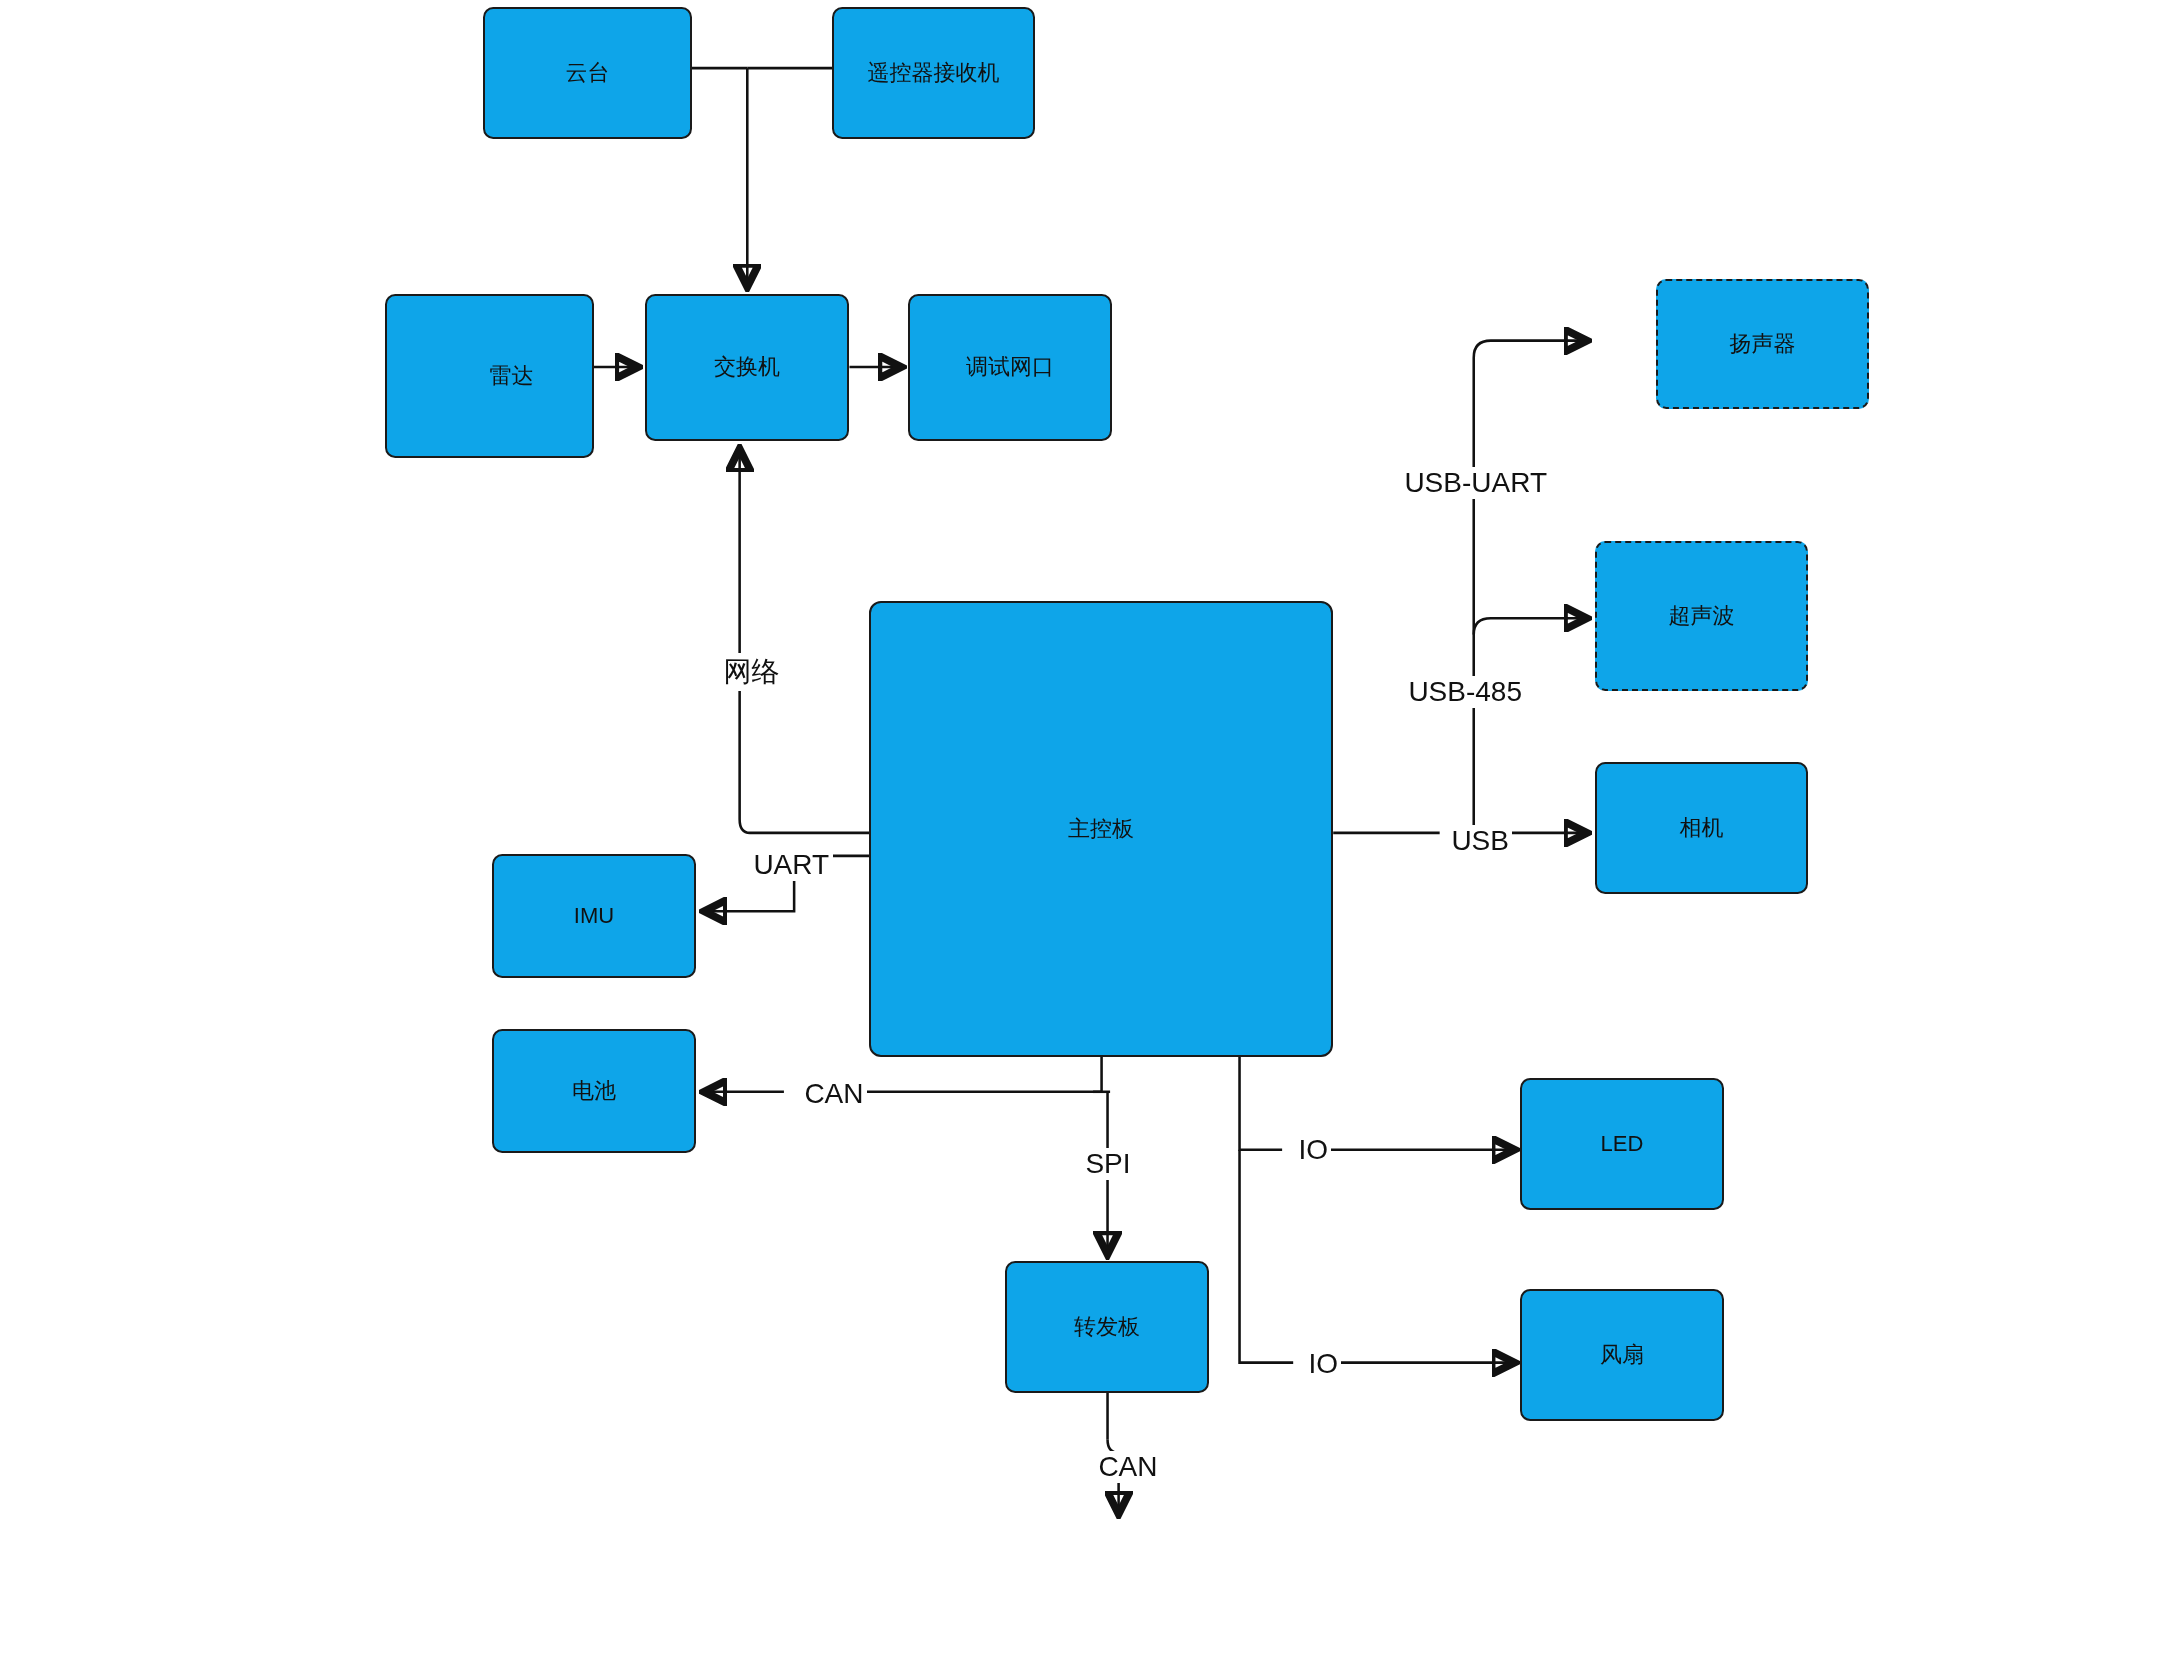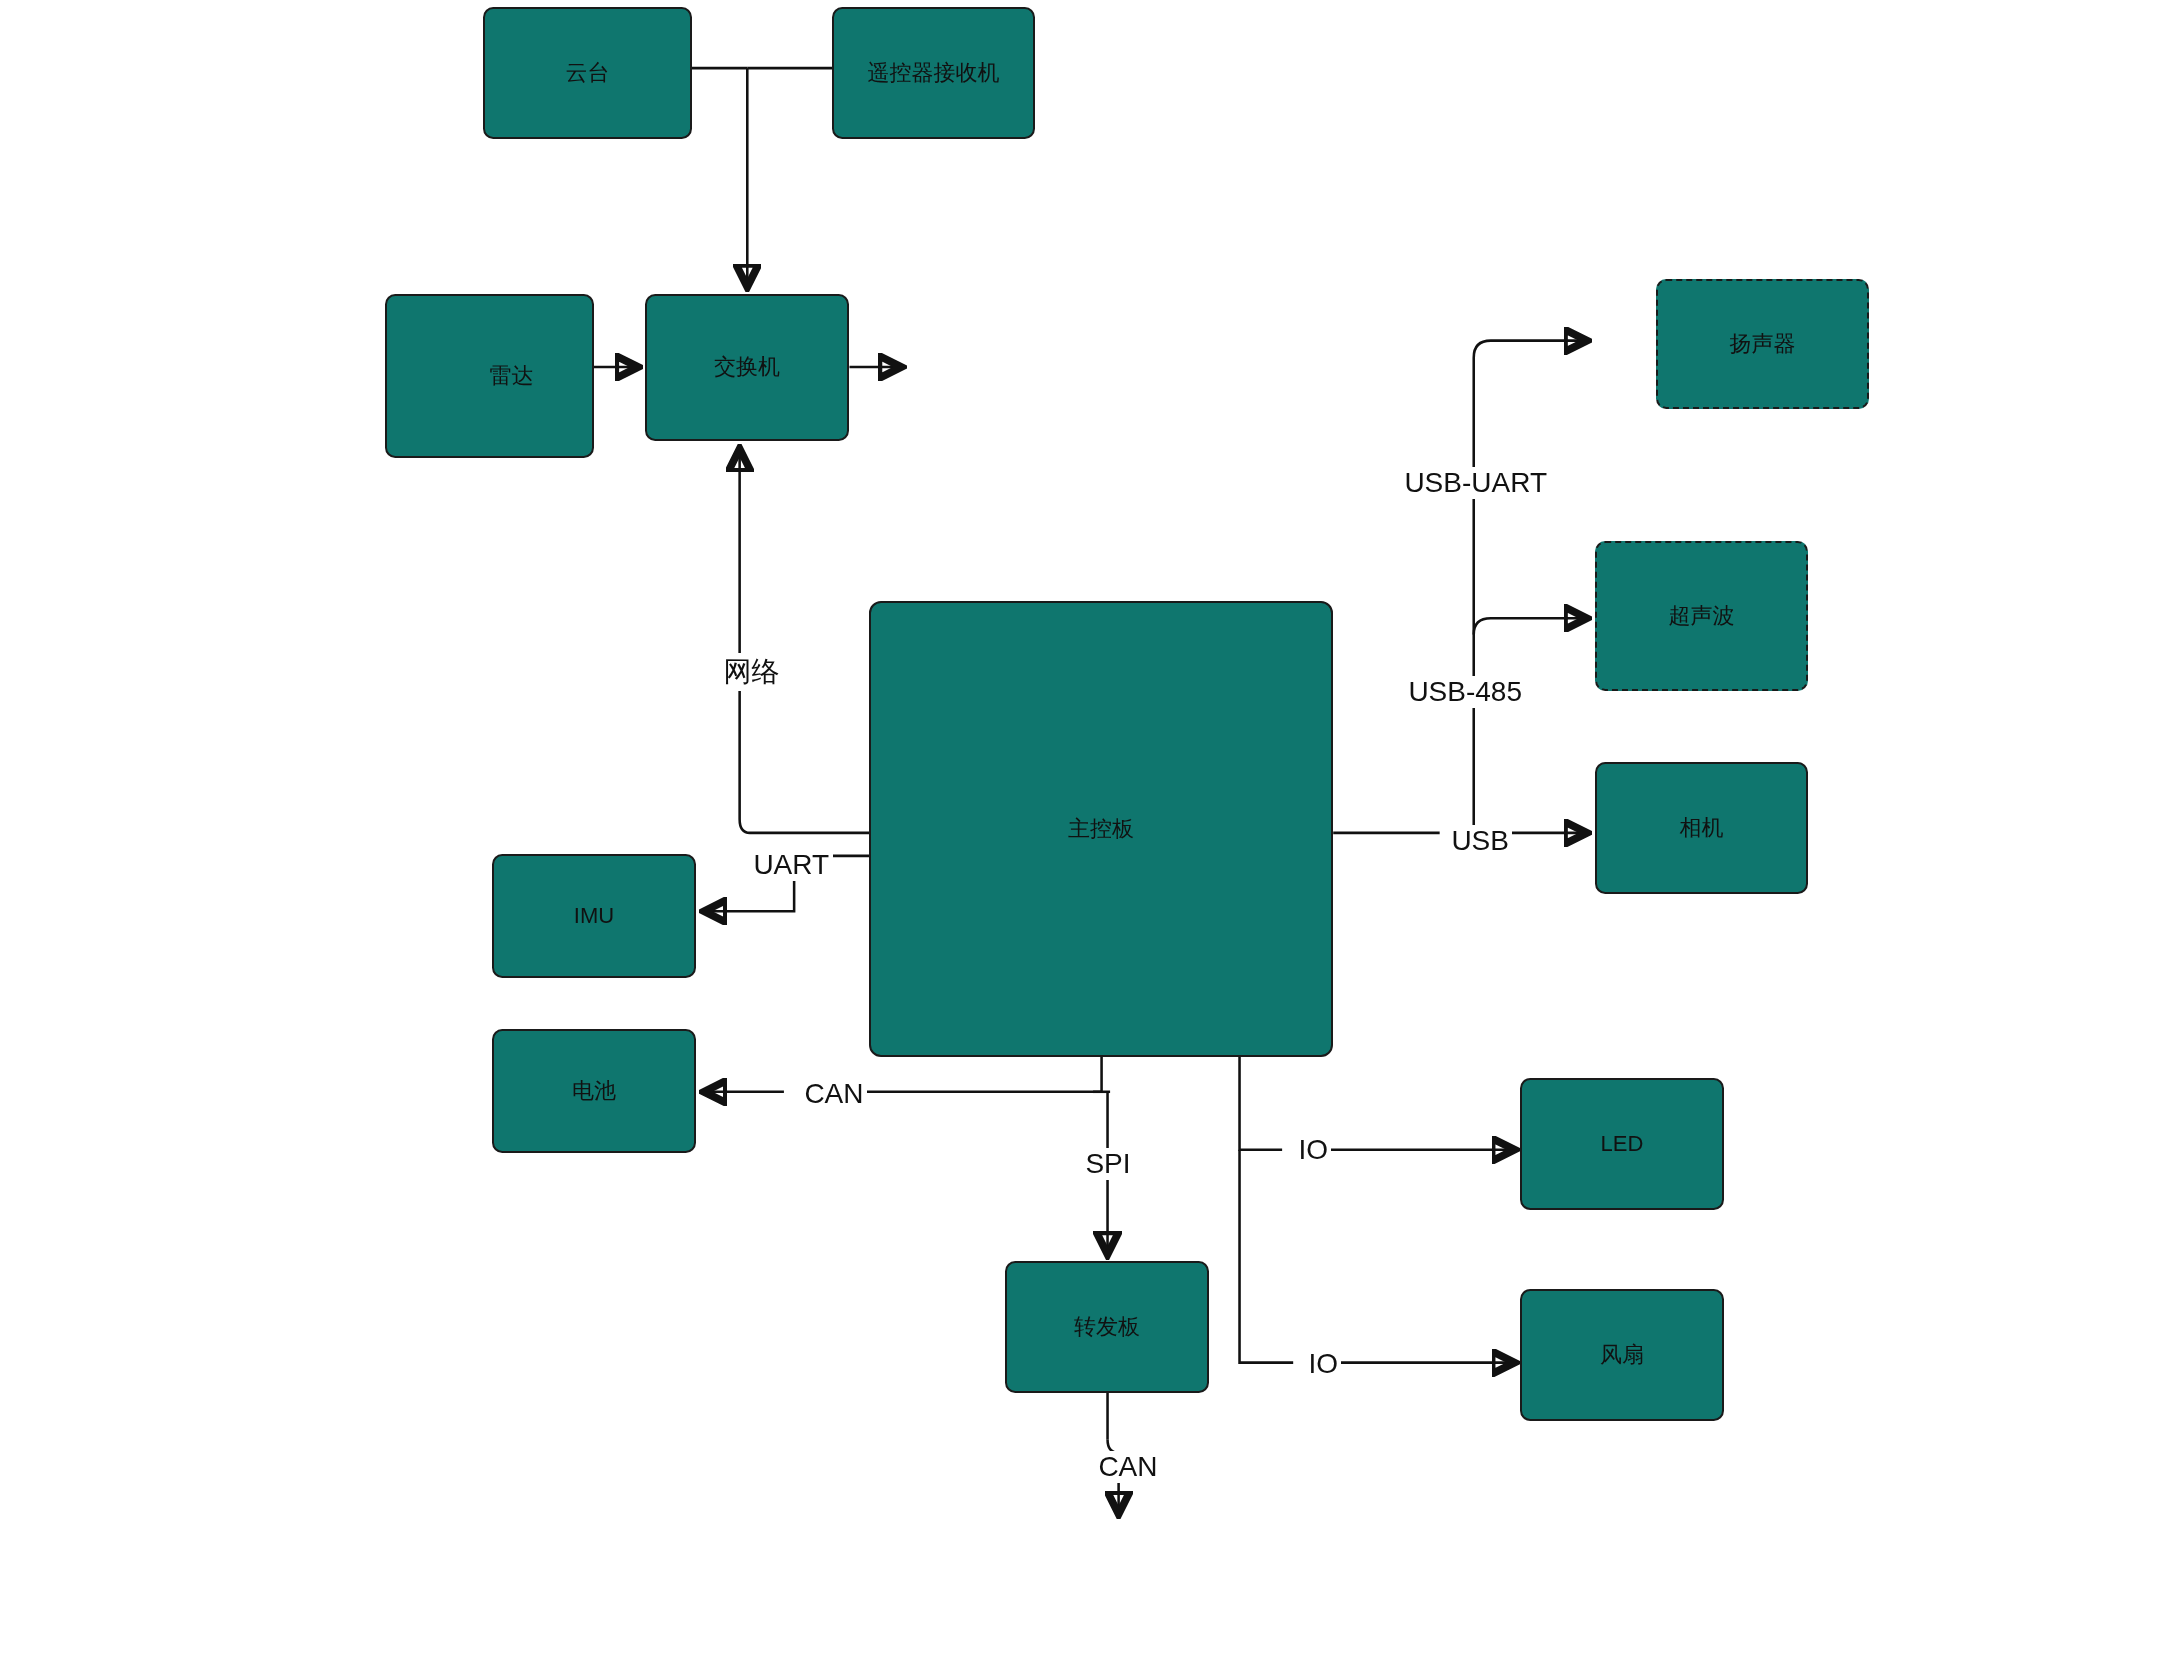--- a/index.html
+++ b/index.html
@@ -13,21 +13,21 @@
   #canvas {
     position: relative;
     width: 2181px;
     height: 1676px;
     background: #ffffff;
     overflow: hidden;
   }
   .node {
     position: absolute;
     box-sizing: border-box;
-    background: #0f766e;
+    background: #0ea5e9;
     border: 2.6px solid #1a1a1a;
     border-radius: 10.2px;
     display: flex;
     align-items: center;
     justify-content: center;
     text-align: center;
     color: #111111;
     font-size: 22px;
     line-height: 1.3;
   }
@@ -116,20 +116,23 @@
   </div>
 
   <div class="node" style="left:385px; top:294px; width:209px; height:164px;padding-left:44px;">
     <span>雷达</span>
   </div>
 
   <div class="node" style="left:645px; top:294px; width:204px; height:147px;">
     <span>交换机</span>
   </div>
 
+  <div class="node" style="left:908px; top:294px; width:204px; height:147px;">
+    <span>调试网口</span>
+  </div>
 
   <div class="node dashed" style="left:1656px; top:279px; width:213px; height:130px;">
     <span>扬声器</span>
   </div>
 
   <div class="node dashed" style="left:1595px; top:541px; width:213px; height:150px;">
     <span>超声波</span>
   </div>
 
   <div class="node" style="left:1595px; top:762px; width:213px; height:132px;">

